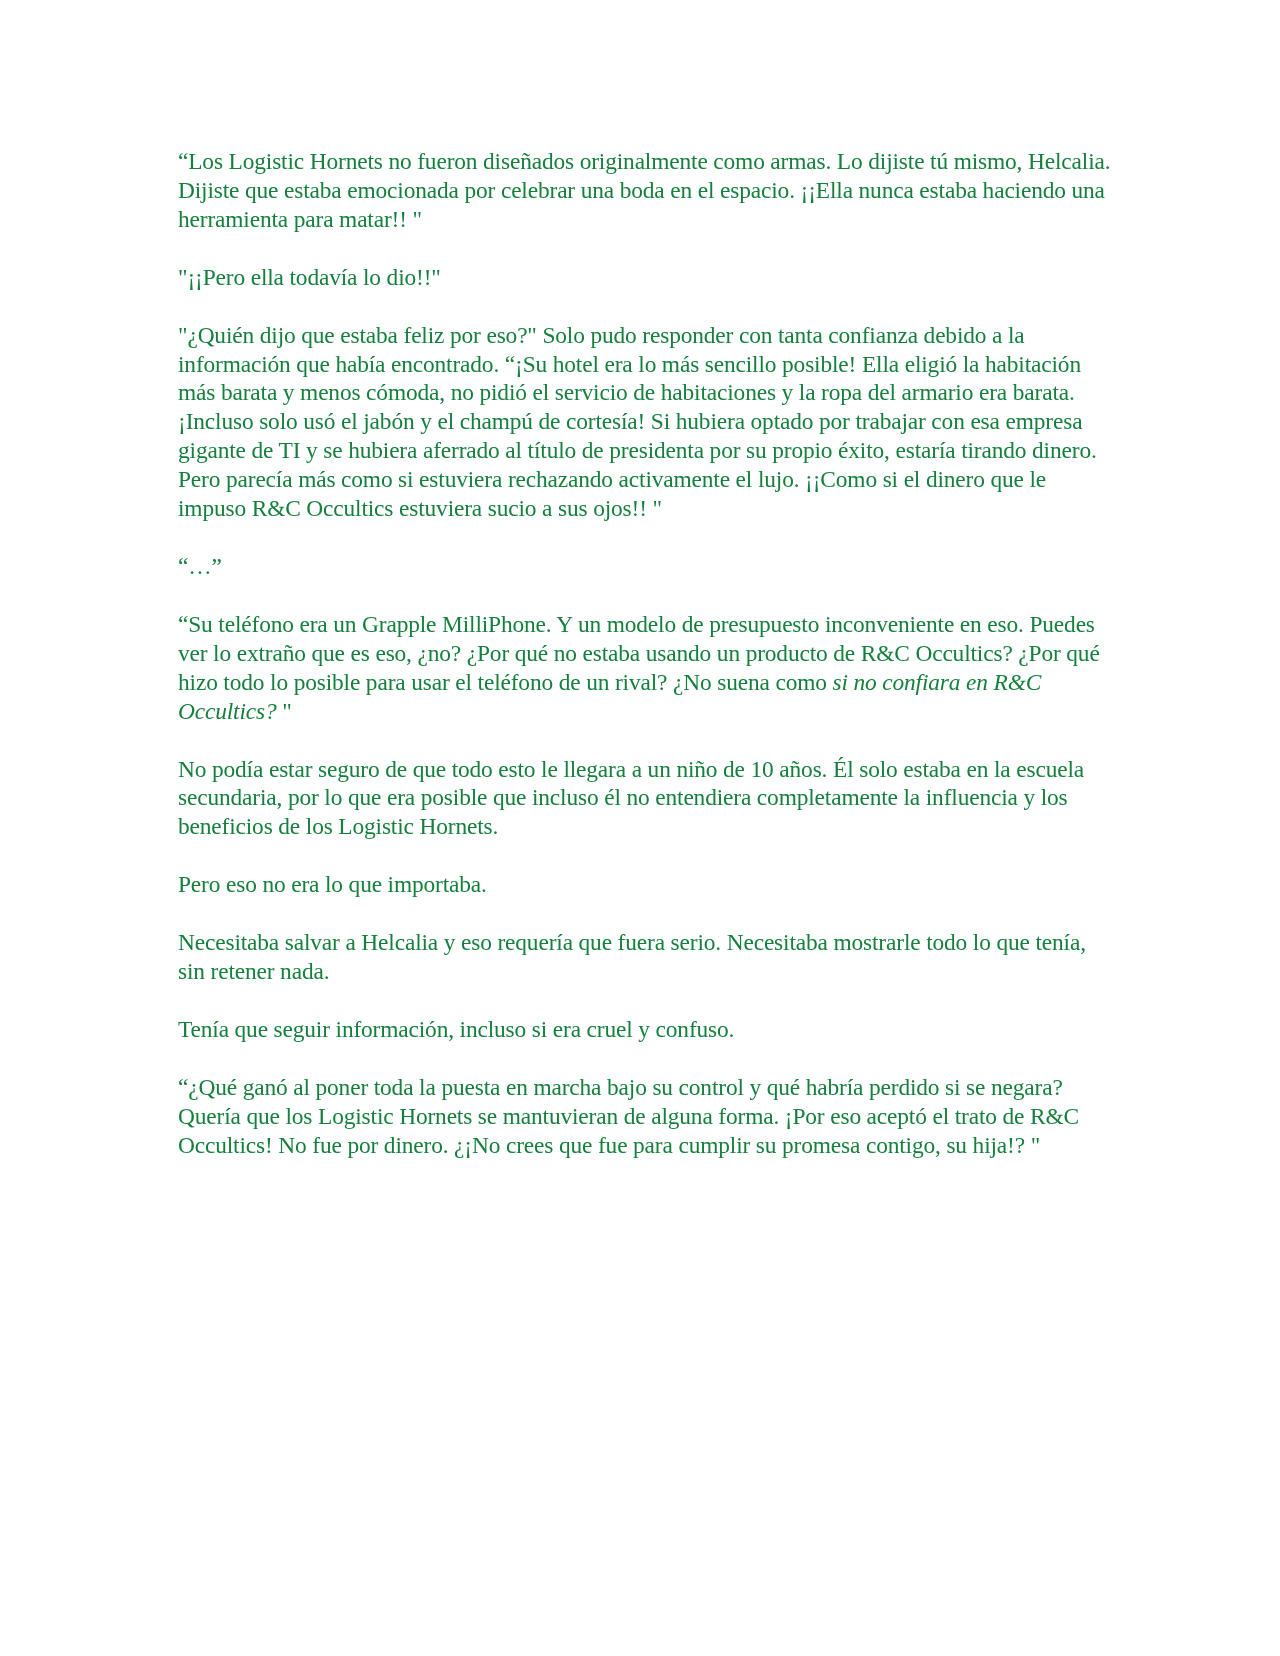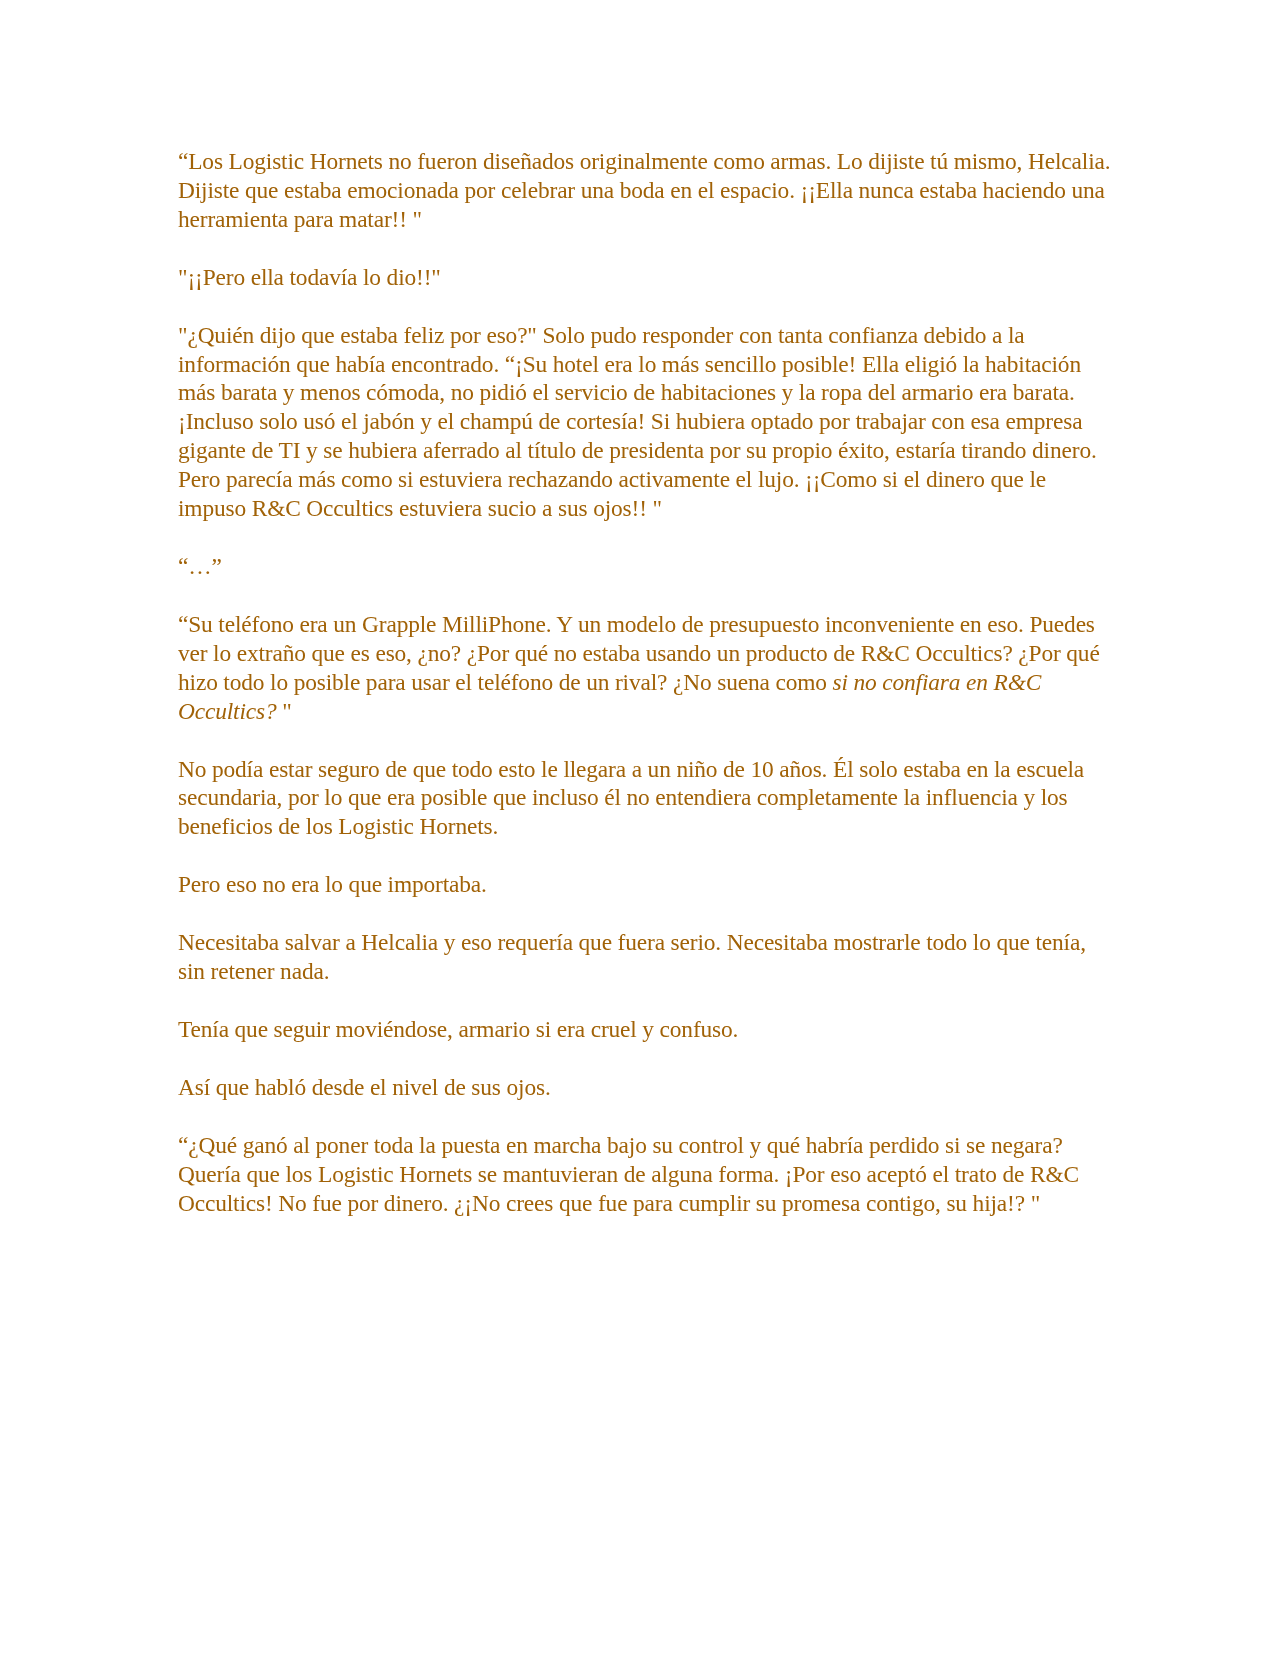--- a/index.html
+++ b/index.html
@@ -5,34 +5,33 @@
   html, body { margin: 0; padding: 0; background: #ffffff; }
   body { width: 1280px; height: 1656px; position: relative; overflow: hidden; }
   .page {
     position: absolute;
     left: 178px;
     top: 147px;
     width: 940px;
     font-family: "Liberation Serif", "DejaVu Serif", serif;
     font-size: 23.4px;
     line-height: 28.9px;
-    color: #a16207;
+    color: #15803d;
     letter-spacing: -0.15px;
   }
   .page p { margin: 0 0 29px 0; }
   .page em { font-style: italic; }
 </style>
 </head>
 <body>
 
 <div class="page">
   <p>“Los Logistic Hornets no fueron diseñados originalmente como armas. Lo dijiste tú mismo, Helcalia. Dijiste que estaba emocionada por celebrar una boda en el espacio. ¡¡Ella nunca estaba haciendo una herramienta para matar!! "</p>
   <p>"¡¡Pero ella todavía lo dio!!"</p>
   <p>"¿Quién dijo que estaba feliz por eso?" Solo pudo responder con tanta confianza debido a la información que había encontrado. “¡Su hotel era lo más sencillo posible! Ella eligió la habitación más barata y menos cómoda, no pidió el servicio de habitaciones y la ropa del armario era barata. ¡Incluso solo usó el jabón y el champú de cortesía! Si hubiera optado por trabajar con esa empresa gigante de TI y se hubiera aferrado al título de presidenta por su propio éxito, estaría tirando dinero. Pero parecía más como si estuviera rechazando activamente el lujo. ¡¡Como si el dinero que le impuso R&amp;C Occultics estuviera sucio a sus ojos!! "</p>
   <p>“…”</p>
   <p><span>“Su teléfono era un Grapple MilliPhone. Y un modelo de presupuesto inconveniente en eso. Puedes ver lo extraño que es eso, ¿no? ¿Por qué no estaba usando un producto de R&amp;C Occultics? ¿Por qué hizo todo lo posible para usar el teléfono de un rival? ¿No suena como </span><em>si no confiara en R&amp;C Occultics?</em><span> "</span></p>
   <p>No podía estar seguro de que todo esto le llegara a un niño de 10 años. Él solo estaba en la escuela secundaria, por lo que era posible que incluso él no entendiera completamente la influencia y los beneficios de los Logistic Hornets.</p>
   <p>Pero eso no era lo que importaba.</p>
   <p>Necesitaba salvar a Helcalia y eso requería que fuera serio. Necesitaba mostrarle todo lo que tenía, sin retener nada.</p>
-  <p>Tenía que seguir moviéndose, armario si era cruel y confuso.</p>
-  <p>Así que habló desde el nivel de sus ojos.</p>
+  <p>Tenía que seguir información, incluso si era cruel y confuso.</p>
   <p>“¿Qué ganó al poner toda la puesta en marcha bajo su control y qué habría perdido si se negara? Quería que los Logistic Hornets se mantuvieran de alguna forma. ¡Por eso aceptó el trato de R&amp;C Occultics! No fue por dinero. ¿¡No crees que fue para cumplir su promesa contigo, su hija!? "</p>
 </div>
 
 </body></html>

